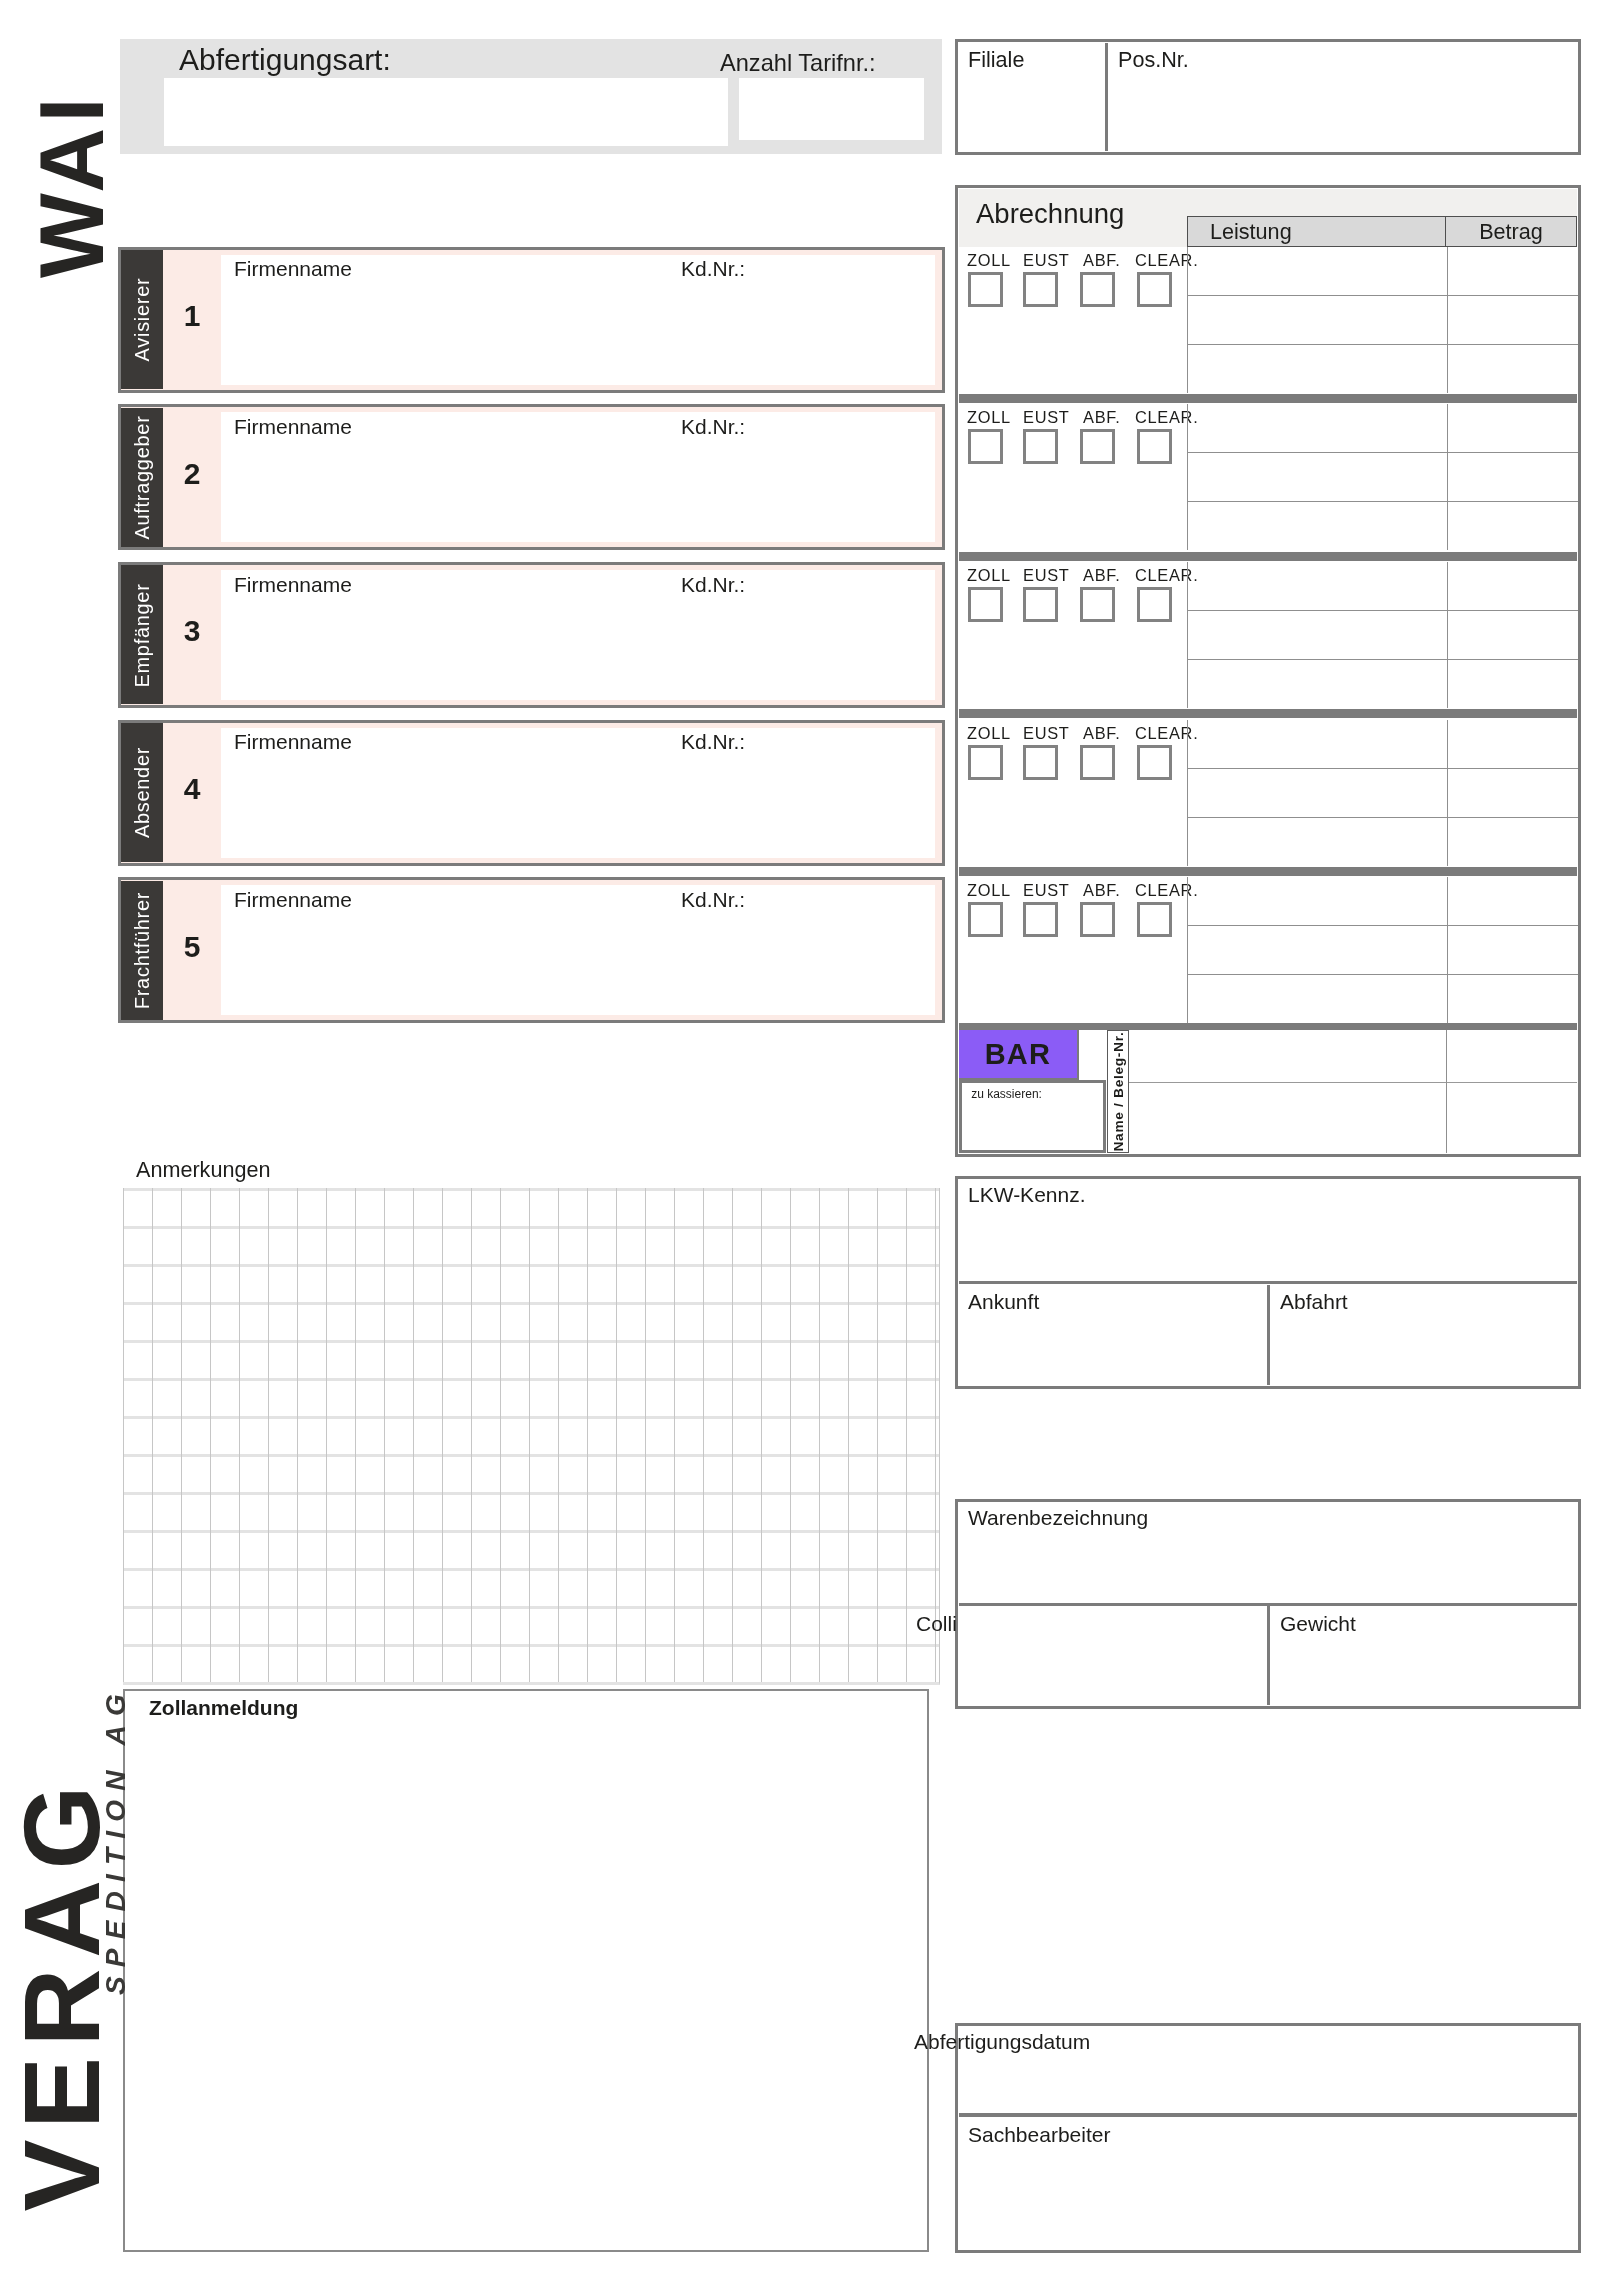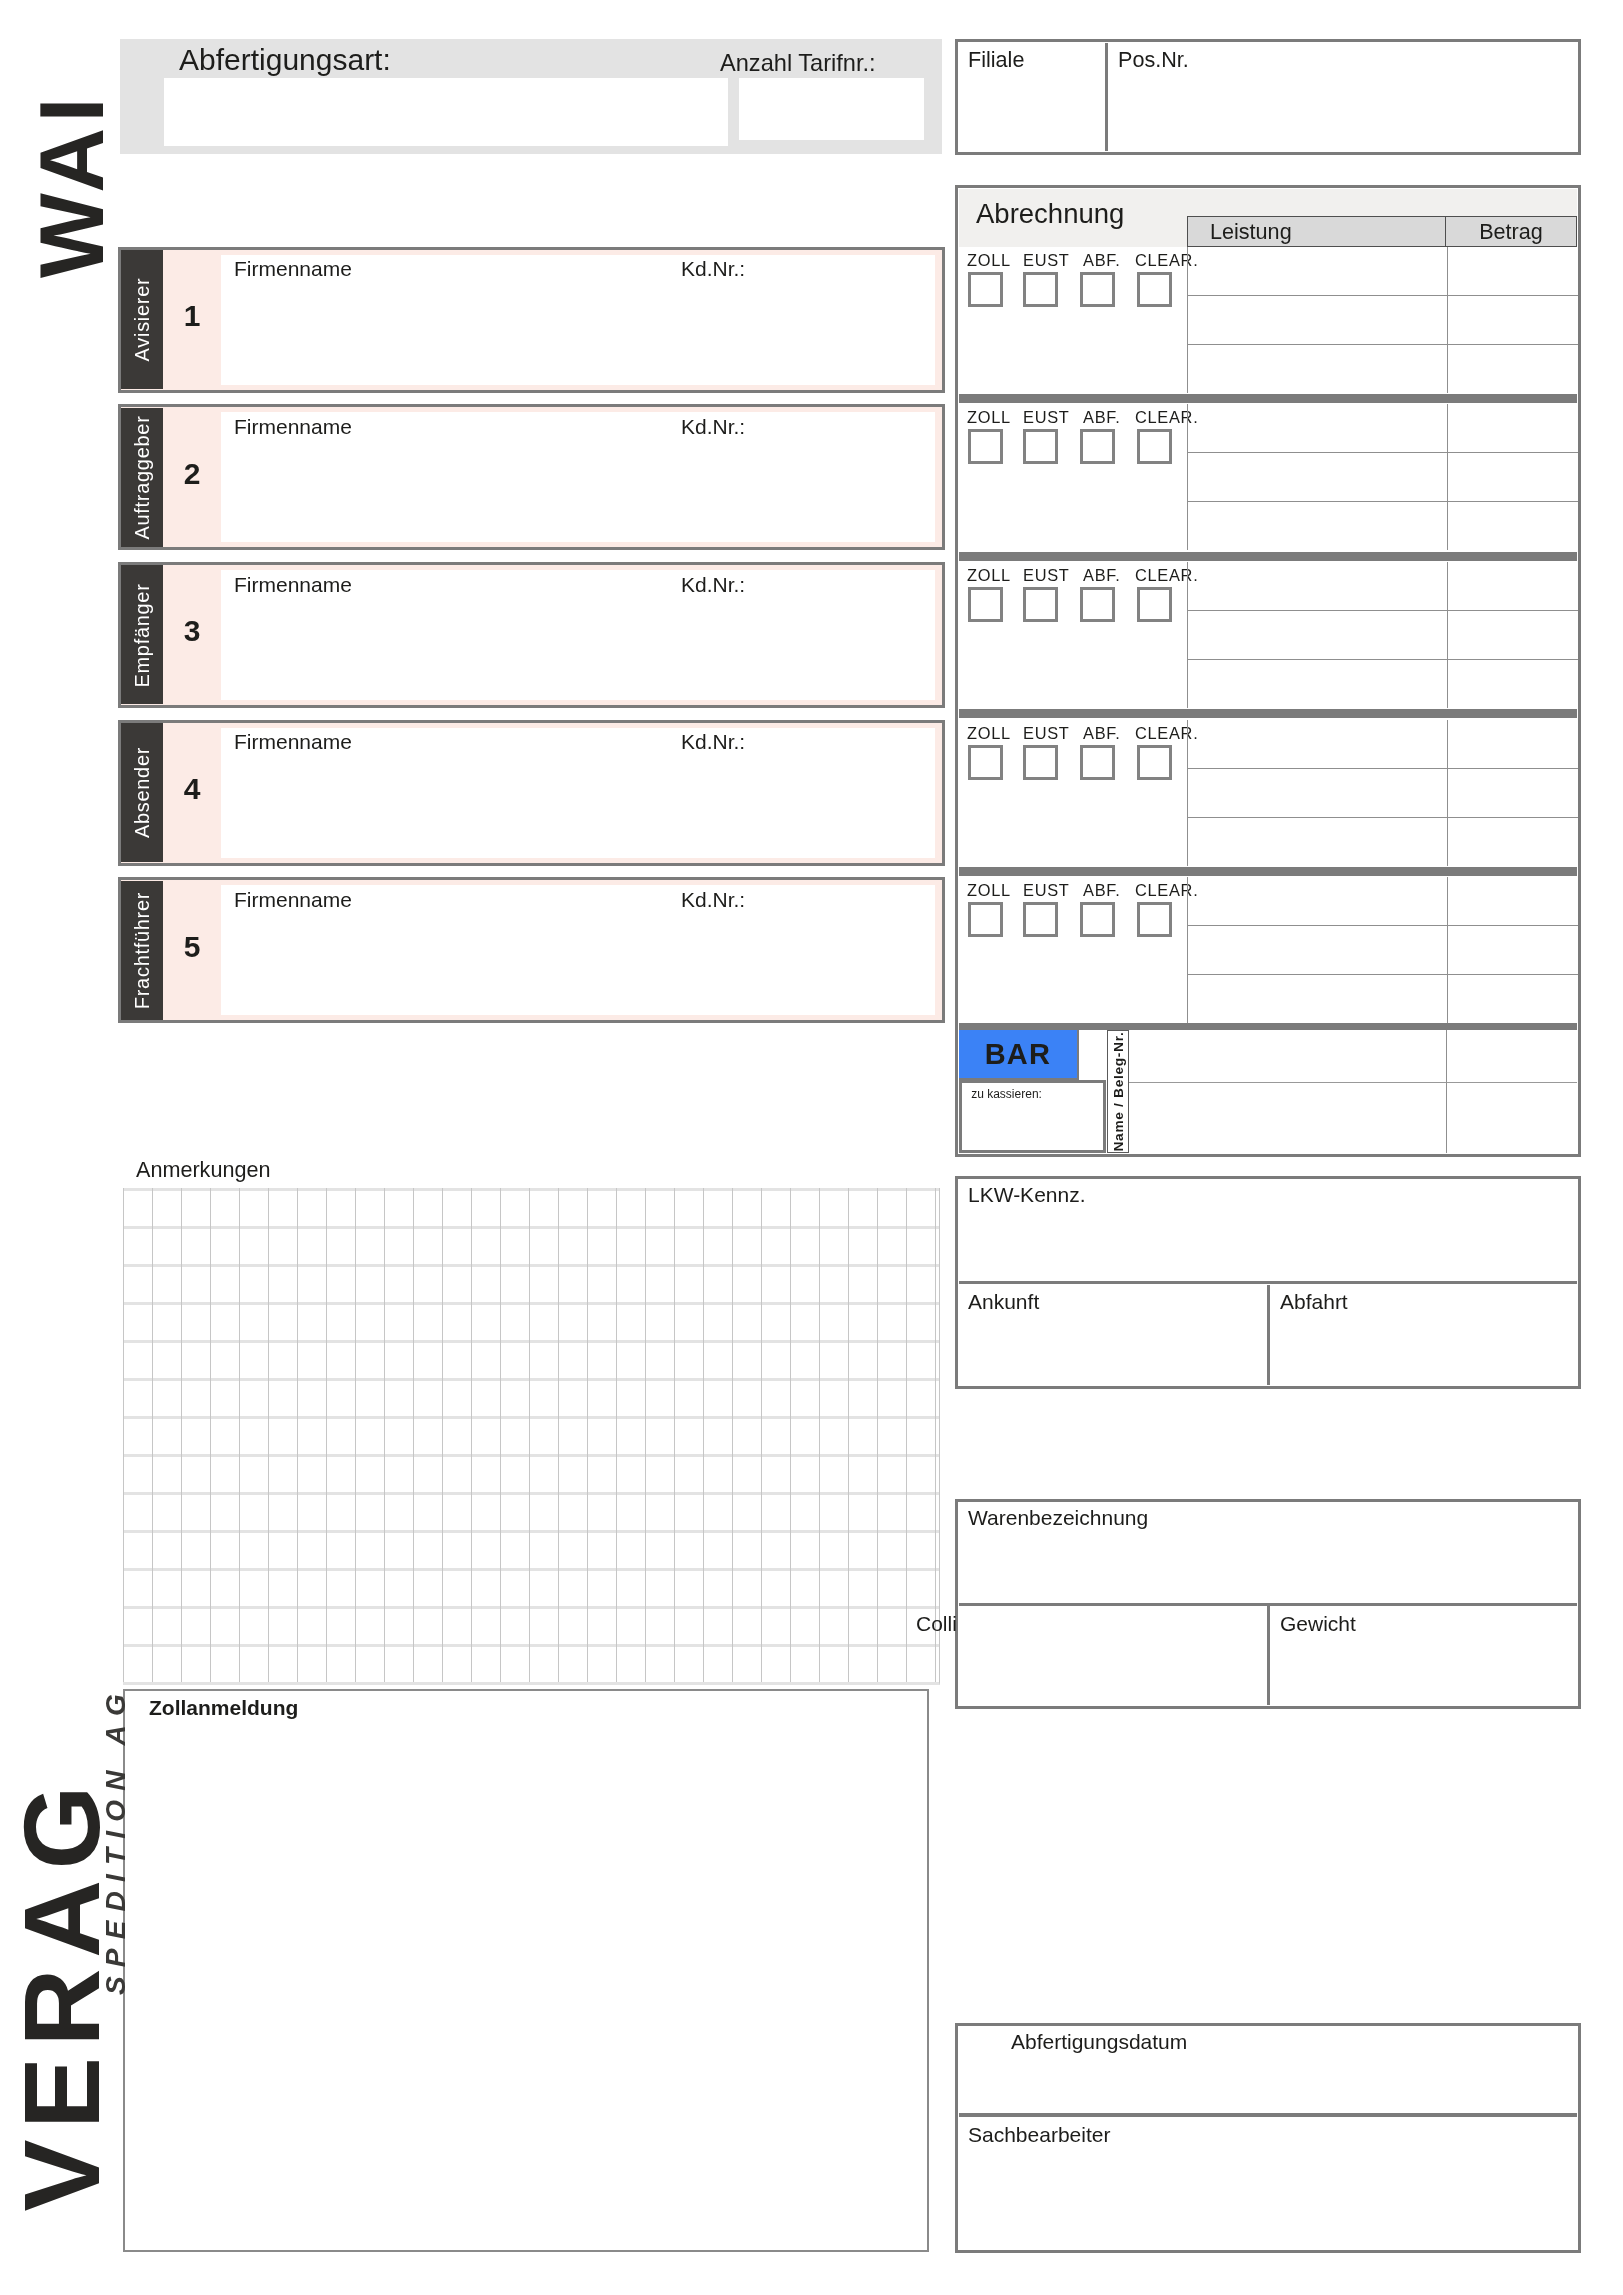--- a/index.html
+++ b/index.html
@@ -47,21 +47,21 @@
   .lbgrid .rsep{border-bottom:1.3px solid #8f8f8f;}
   .sep{background:#7b7b7b;}
 
   
   .party{border:3.3px solid #7b7b7b;background:#fcebe6;}
   .strip-bg{background:#3b3937;}
   .rolelabel{color:#ffffff;font-size:20px;letter-spacing:0.7px;}
   .pnum{font-size:30px;font-weight:700;text-align:center;}
 
   
-  .barbox{background:#3b82f6;border-right:2.6px solid #7b7b7b;border-bottom:2.6px solid #7b7b7b;
+  .barbox{background:#8b5cf6;border-right:2.6px solid #7b7b7b;border-bottom:2.6px solid #7b7b7b;
           display:flex;align-items:center;justify-content:center;font-size:29px;font-weight:800;letter-spacing:1.3px;}
   .zubox{border:3.3px solid #7b7b7b;background:#ffffff;font-size:12px;}
   .namestrip{border:1.3px solid #5a5a5a;background:#ffffff;font-size:13.7px;font-weight:700;letter-spacing:0.7px;white-space:nowrap;}
   .bargrid{display:grid;grid-template-columns:317px 131px;}
   .bargrid .c2{border-left:1.3px solid #8f8f8f;}
   .bargrid .rsep{border-bottom:1.3px solid #999999;}
 
   
   .anm-grid{
     background-color:#ffffff;
@@ -276,19 +276,19 @@
   <div class="abs zollbox" style="left:123px;top:1689px;width:806px;height:563px;"></div>
   <div class="abs lbl" style="left:149px;top:1696px;font-weight:bold;">Zollanmeldung</div>
 
   <div class="abs rot verag-wrap" style="left:26px;top:2272px;width:587px;height:101px;">
     <div class="verag-main">VERAG</div>
     <div class="verag-sub">SPEDITION AG</div>
   </div>
 
   <div class="abs framed" style="left:955px;top:2023px;width:626px;height:230px;"></div>
   <div class="abs divider" style="left:959px;top:2113px;width:618px;height:3.9px;"></div>
-  <div class="abs lbl" style="left:1011px;top:2030px;">Abfertigungsdatum</div>
+  <div class="abs lbl" style="left:914px;top:2030px;">Abfertigungsdatum</div>
   <div class="abs" style="left:959px;top:2055px;width:618px;height:58px;"></div>
   <div class="abs lbl" style="left:968px;top:2123px;">Sachbearbeiter</div>
   <div class="abs" style="left:959px;top:2148px;width:618px;height:101px;"></div>
 
 </div>
 
 
 </body></html>

